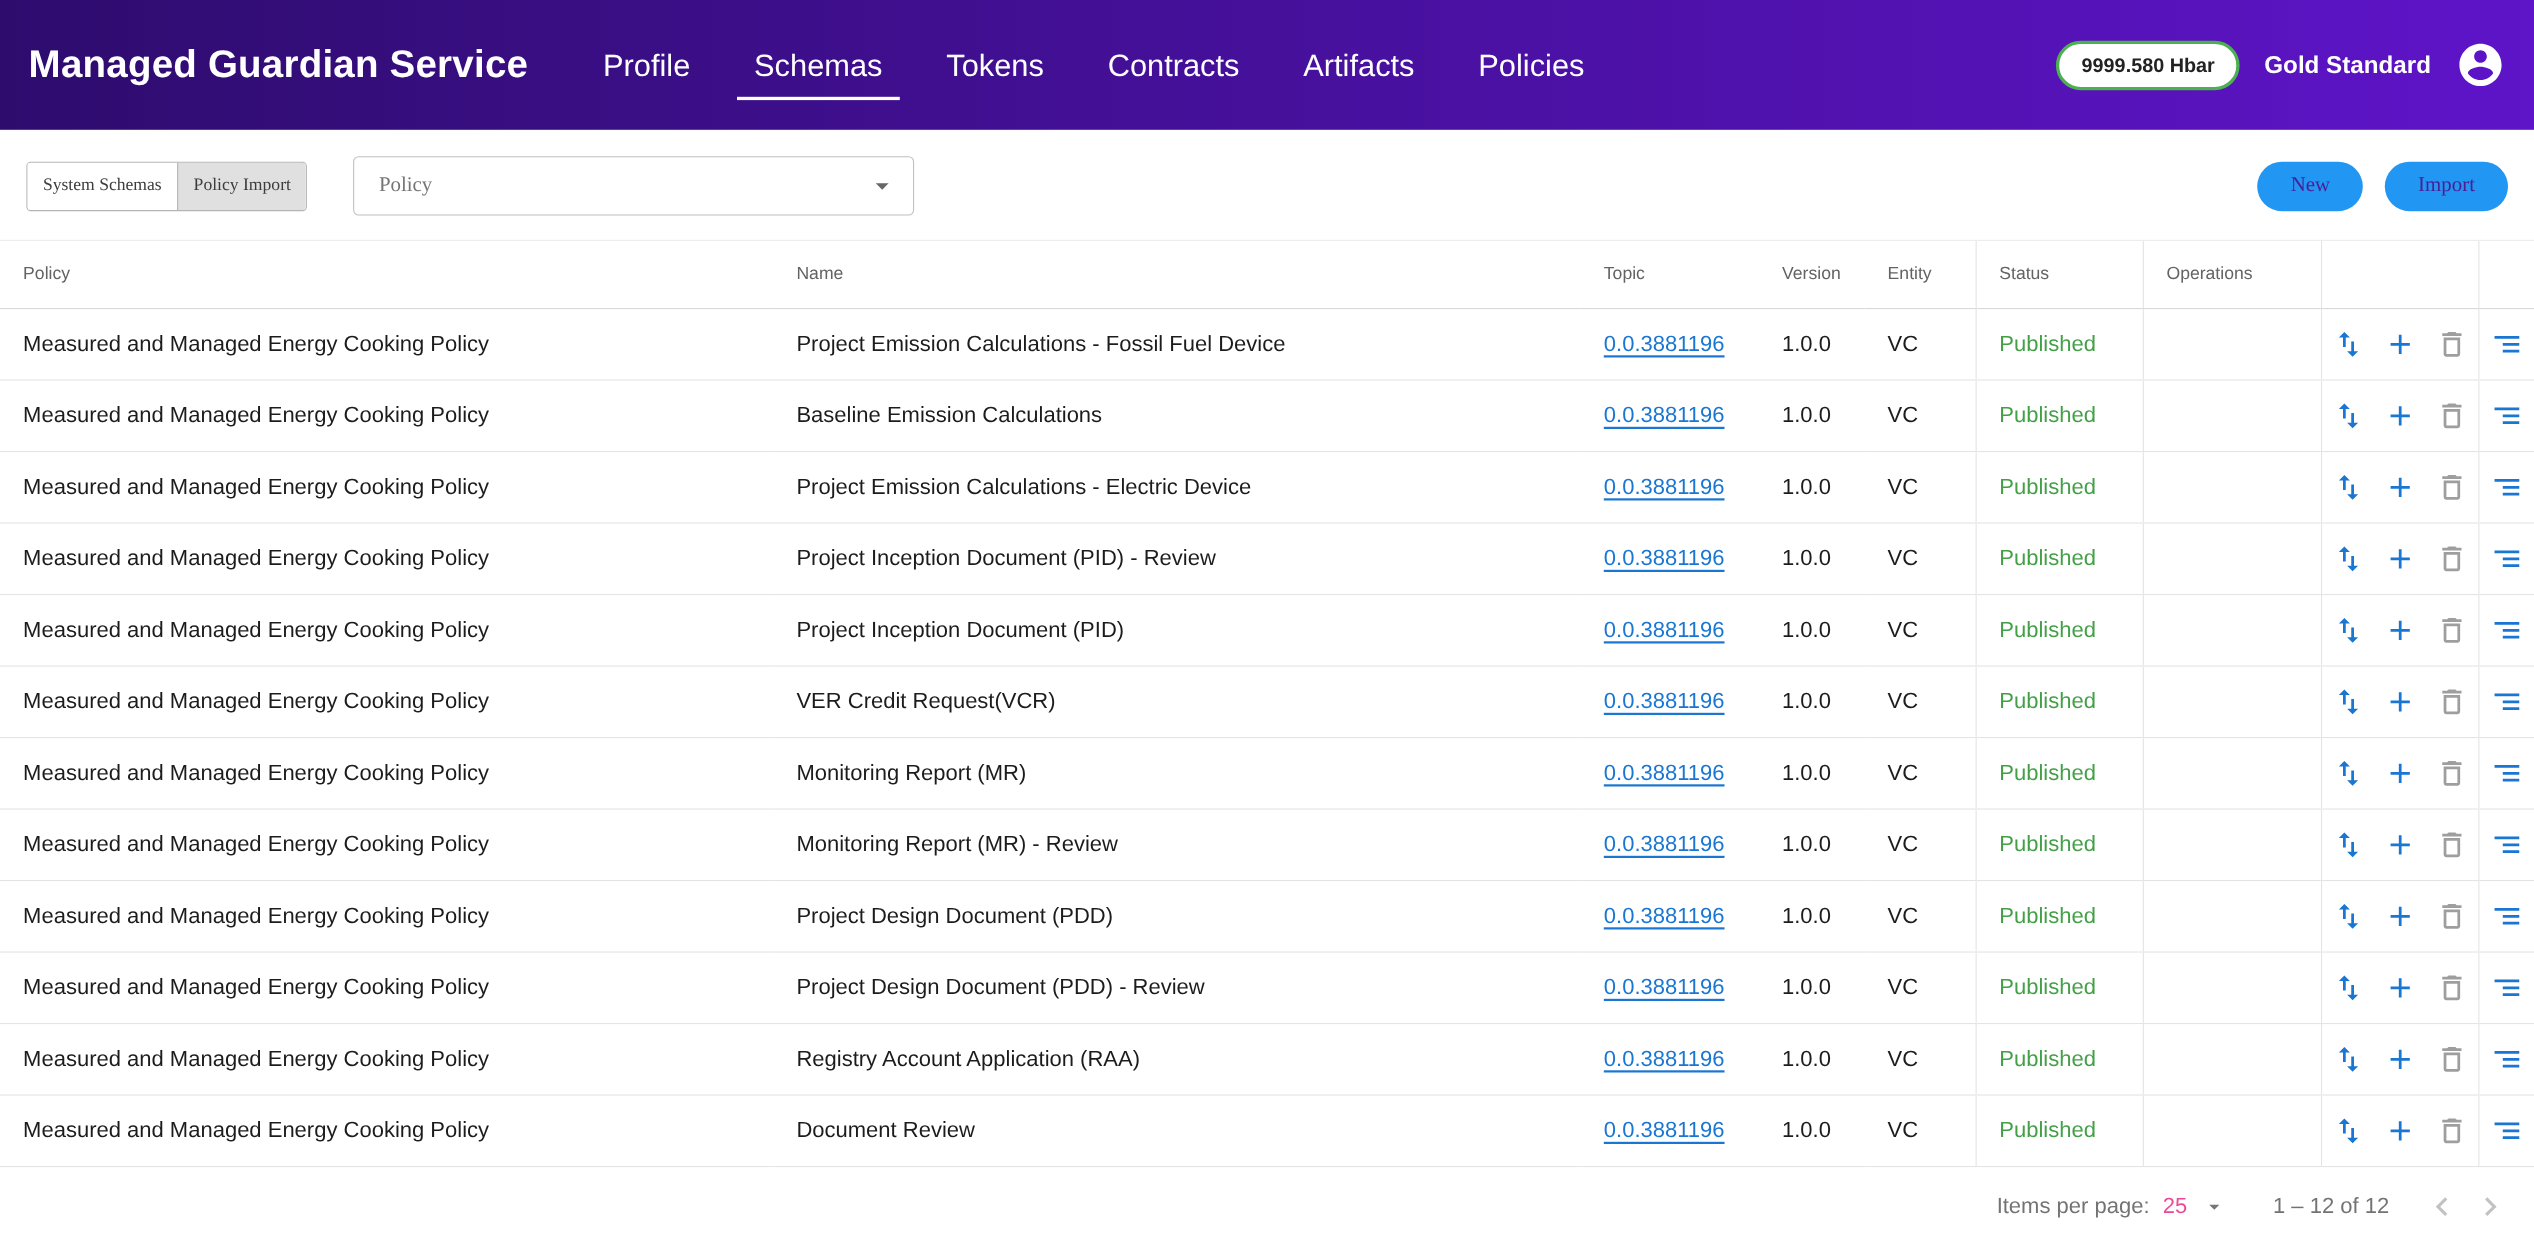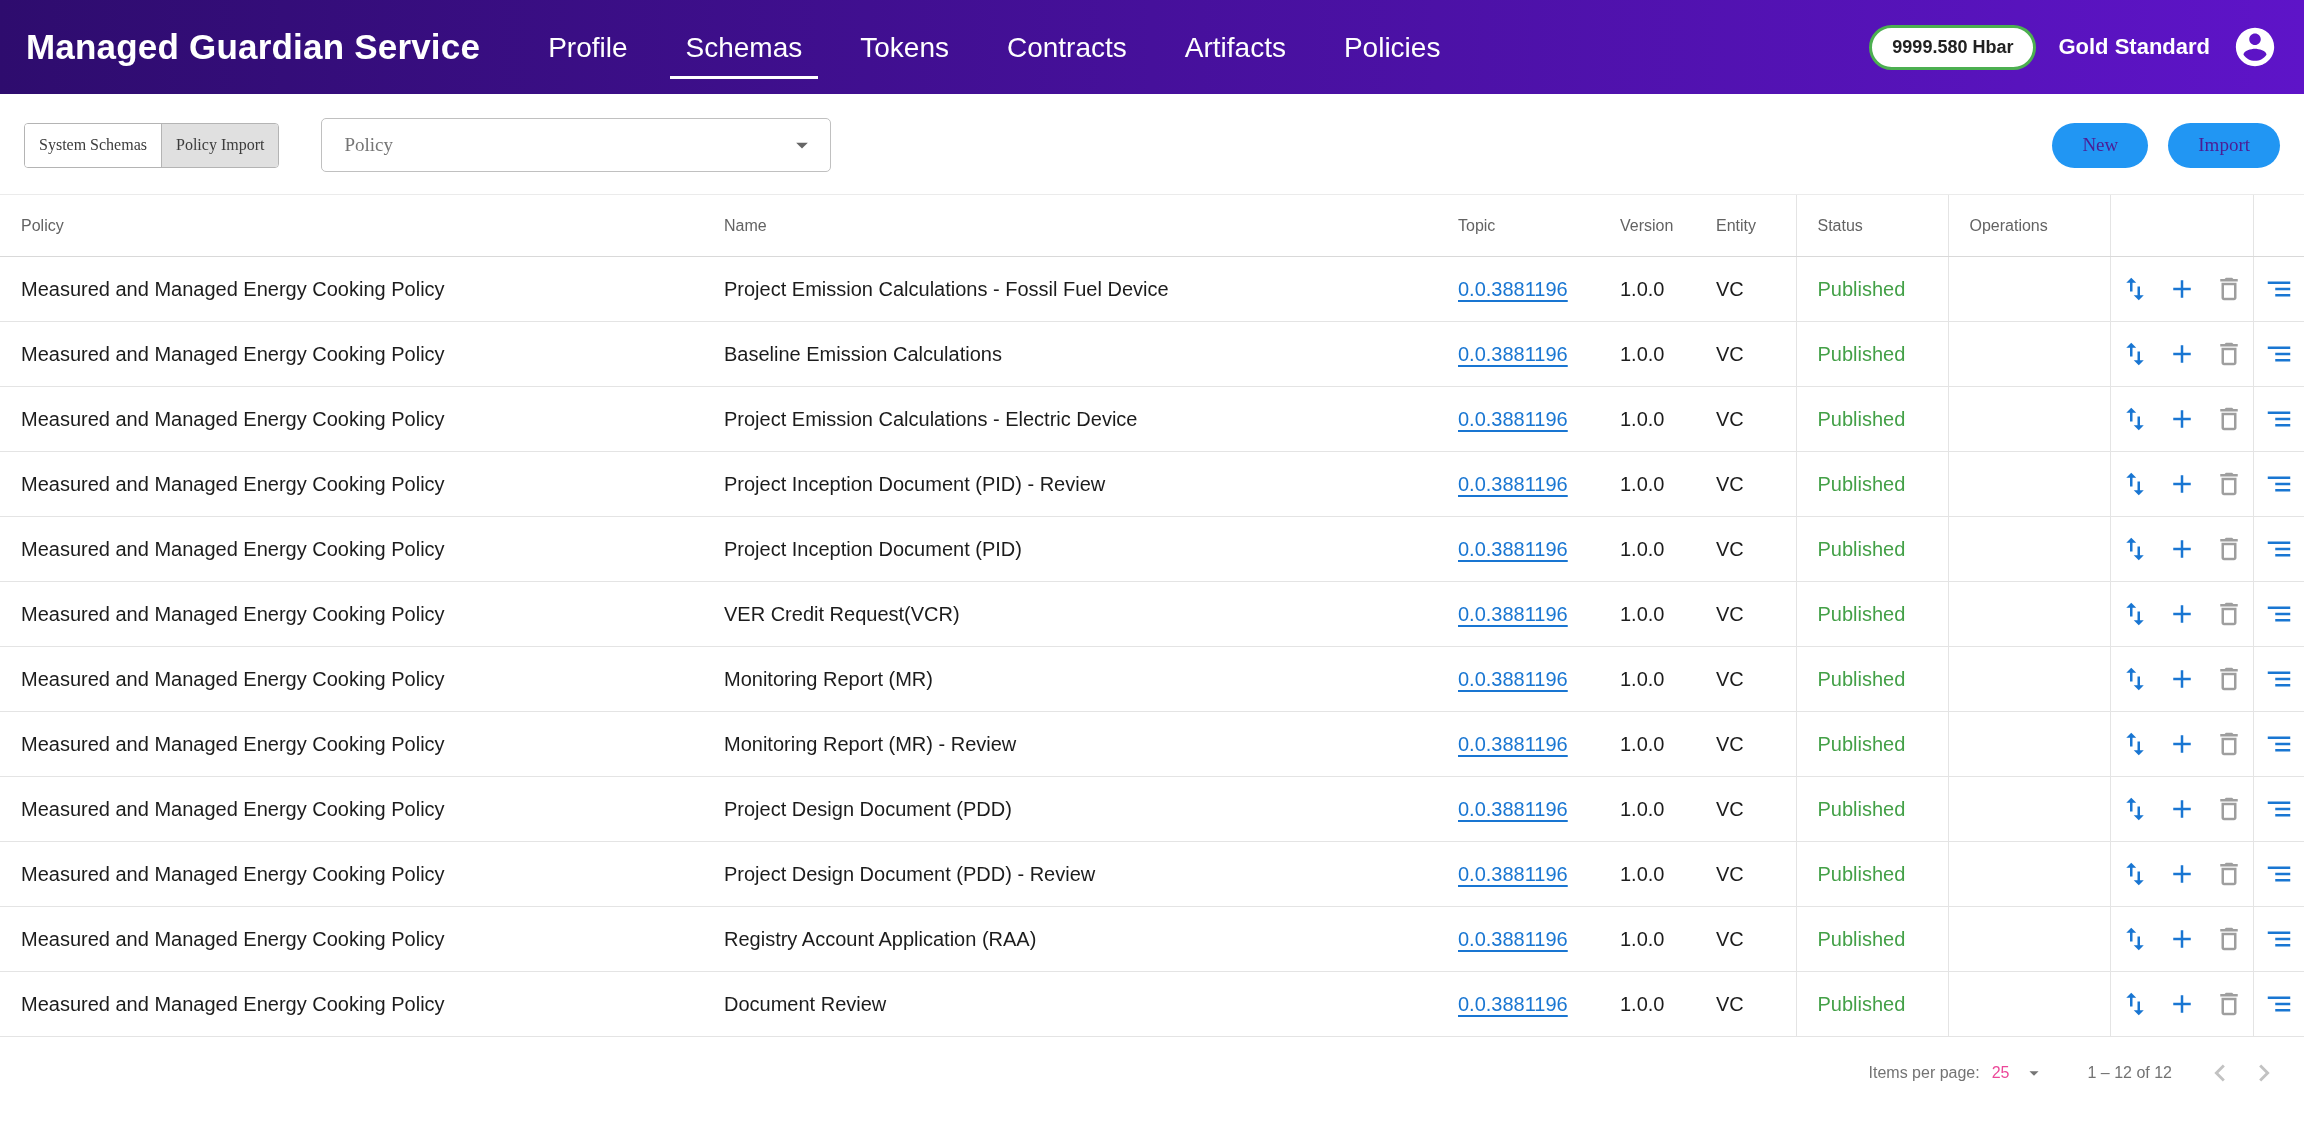--- a/index.html
+++ b/index.html
@@ -7,21 +7,21 @@
   html, body { width: 2304px; height: 1142px; }
   body {
     font-family: "Liberation Sans", sans-serif;
     background: #ffffff;
     overflow: hidden;
     color: #1c1c1c;
   }
 
   
   .app-header {
-    height: 94px;
+    height: 118px;
     display: flex;
     align-items: center;
     padding: 0 26px;
     background: linear-gradient(90deg, var(--header-gradient-start, #2e0c6e), var(--header-gradient-end, #5e14c8));
     color: #fff;
   }
   .app-title { font-size: 35px; font-weight: bold; letter-spacing: .2px; white-space: nowrap; }
   .main-nav { display: flex; align-items: center; margin-left: 52px; gap: 26px; }
   .nav-tab {
     font-size: 28px;
@@ -149,21 +149,21 @@
   .icon-btn.gray { color: #9e9e9e; }
 
   
   .paginator {
     display: flex;
     align-items: center;
     justify-content: flex-end;
     height: 72px;
     padding-right: 18px;
     color: #737373;
-    font-size: 16px;
+    font-size: 20px;
   }
   .ipp-label { margin-right: 12px; }
   .ipp-select { display: flex; align-items: center; gap: 14px; margin-right: 42px; cursor: pointer; color: #ec4899; }
   .ipp-select .caret svg { width: 22px; height: 22px; fill: #757575; display: block; }
   .range { margin-right: 26px; }
   .page-btn { width: 44px; height: 44px; display: flex; align-items: center; justify-content: center; cursor: default; }
   .page-btn svg { width: 34px; height: 34px; fill: #c2c2c2; display: block; }
 </style>
 </head>
 <body>

